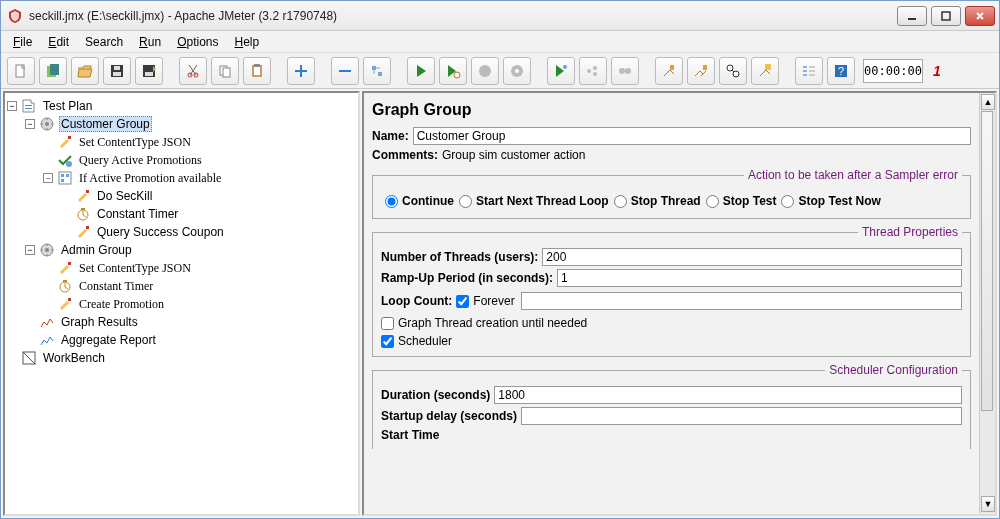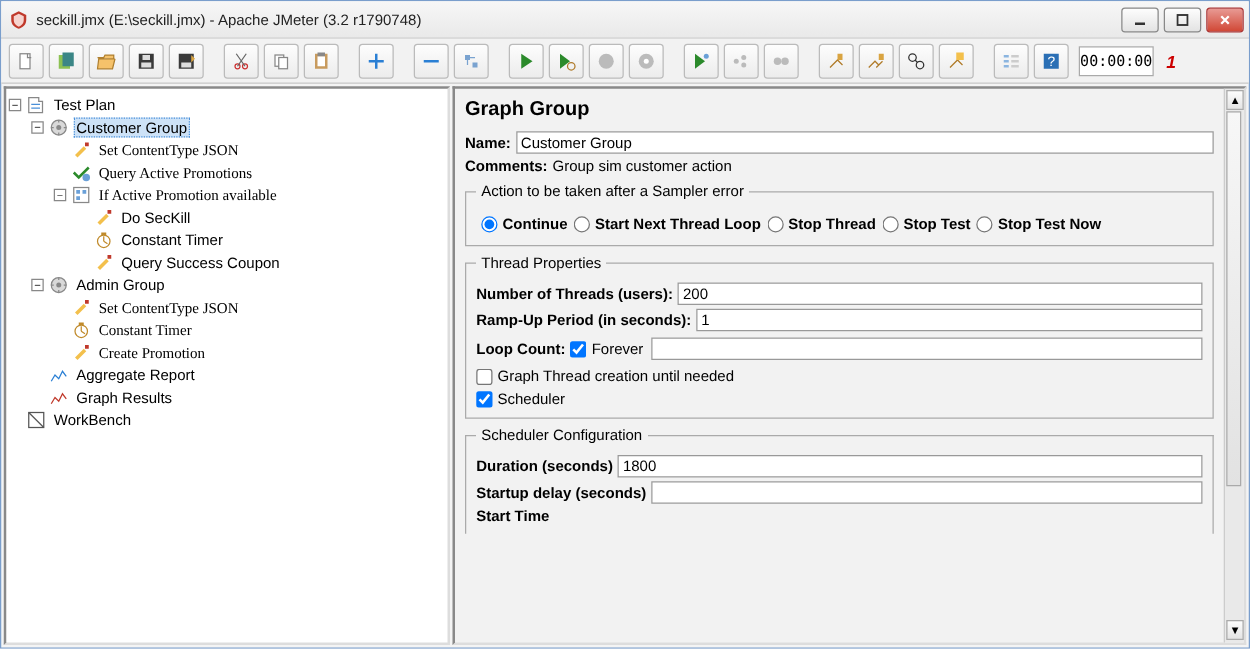--- a/index.html
+++ b/index.html
@@ -31,21 +31,21 @@
   .right-pane { flex: 1; display: flex; margin: 2px 2px 2px 0; border: 2px inset #ddd; background: #f2f2f2; min-width: 0; }
   .right-scroll { flex: 1; overflow: auto; padding: 6px 8px; }
   .scrollbar-v { width: 16px; background: #e9e9e9; border-left: 1px solid #ccc; position: relative; }
   .sb-btn { width: 14px; height: 16px; border: 1px solid #aaa; background: linear-gradient(#fdfdfd,#e4e4e4); margin: 1px; display: flex; align-items: center; justify-content: center; font-size: 9px; cursor: pointer; }
   .sb-thumb { position: absolute; top: 18px; left: 1px; width: 12px; height: 300px; border: 1px solid #aaa; background: linear-gradient(#f7f7f7,#e2e2e2); }
   .panel-title { font-size: 16px; font-weight: bold; margin: 2px 0 8px 0; }
   .row { display: flex; align-items: center; margin: 3px 0; }
   .row label.k { font-weight: bold; margin-right: 4px; white-space: nowrap; }
   input[type=text].fld { flex: 1; border: 1px solid #999; padding: 1px 3px; height: 18px; background: #fff; font-size: 12px; }
   fieldset { border: 1px solid #aaa; margin: 6px 0; padding: 6px 8px 4px 8px; }
-  legend { padding: 0 4px; color: #000000; }
+  legend { padding: 0 4px; color: #701a75; text-align: right; }
   .radio-row { display: flex; align-items: center; gap: 5px; padding: 6px 4px; }
   .radio-row label { display: flex; align-items: center; gap: 4px; cursor: pointer; font-weight: bold; }
   .chk-row { display: flex; align-items: center; gap: 4px; margin: 4px 0; }
   
   .ic { width: 16px; height: 16px; }
   .pad-l1 { padding-left: 18px; }
   .pad-l2 { padding-left: 36px; font-family: Liberation Serif, serif; }
   .pad-l3 { padding-left: 54px; }
 </style>
 </head>
@@ -72,20 +72,28 @@
           </svg>
         </div>
       <div class="win-btn close">
           <svg width="10" height="10">
             <path d="M2 2l6 6M8 2l-6 6" stroke="#fff" stroke-width="1.8"></path>
           </svg>
         </div>
     </div>
   </div>
 
+  <div class="menubar">
+    <span class="menu-item"><u>F</u><span>ile</span></span>
+    <span class="menu-item"><u>E</u><span>dit</span></span>
+    <span class="menu-item"><span>Search</span></span>
+    <span class="menu-item"><u>R</u><span>un</span></span>
+    <span class="menu-item"><u>O</u><span>ptions</span></span>
+    <span class="menu-item"><u>H</u><span>elp</span></span>
+  </div>
 
   <div class="toolbar">
     <div class="tbtn">
         <svg class="ic" viewBox="0 0 16 16">
           <rect x="3" y="2" width="8" height="12" fill="#fff" stroke="#888"></rect>
           <path d="M9 2v3h3" fill="none" stroke="#888"></path>
         </svg>
       </div>
     <div class="tbtn">
         <svg class="ic" viewBox="0 0 16 16">
@@ -369,33 +377,33 @@
                 <path d="M3 12l7-7 2 2-7 7z" fill="#f3c04c"></path>
                 <rect x="11" y="2" width="3" height="3" fill="#c0392b"></rect>
               </svg>
             </span>
             <span class="tree-label">Create Promotion</span>
           </li>
         <li class="pad-l1">
             <span class="spacer"></span>
             <span class="node-icon">
               <svg class="ic" viewBox="0 0 16 16">
+                <path d="M2 13l3-5 3 3 3-6 3 4" stroke="#c0392b" fill="none"></path>
+              </svg>
+            </span>
+            <span class="tree-label">Graph Results</span>
+          </li>
+        <li class="pad-l1">
+            <span class="spacer"></span>
+            <span class="node-icon">
+              <svg class="ic" viewBox="0 0 16 16">
                 <path d="M2 13l3-5 3 3 3-6 3 4" stroke="#2a7fd4" fill="none"></path>
               </svg>
             </span>
             <span class="tree-label">Aggregate Report</span>
-          </li>
-        <li class="pad-l1">
-            <span class="spacer"></span>
-            <span class="node-icon">
-              <svg class="ic" viewBox="0 0 16 16">
-                <path d="M2 13l3-5 3 3 3-6 3 4" stroke="#c0392b" fill="none"></path>
-              </svg>
-            </span>
-            <span class="tree-label">Graph Results</span>
           </li>
         <li>
             <span class="spacer"></span>
             <span class="node-icon">
               <svg class="ic" viewBox="0 0 16 16">
                 <rect x="2" y="2" width="12" height="12" fill="#fff" stroke="#555"></rect>
                 <path d="M2 2l12 12" stroke="#555"></path>
               </svg>
             </span>
             <span class="tree-label">WorkBench</span>

